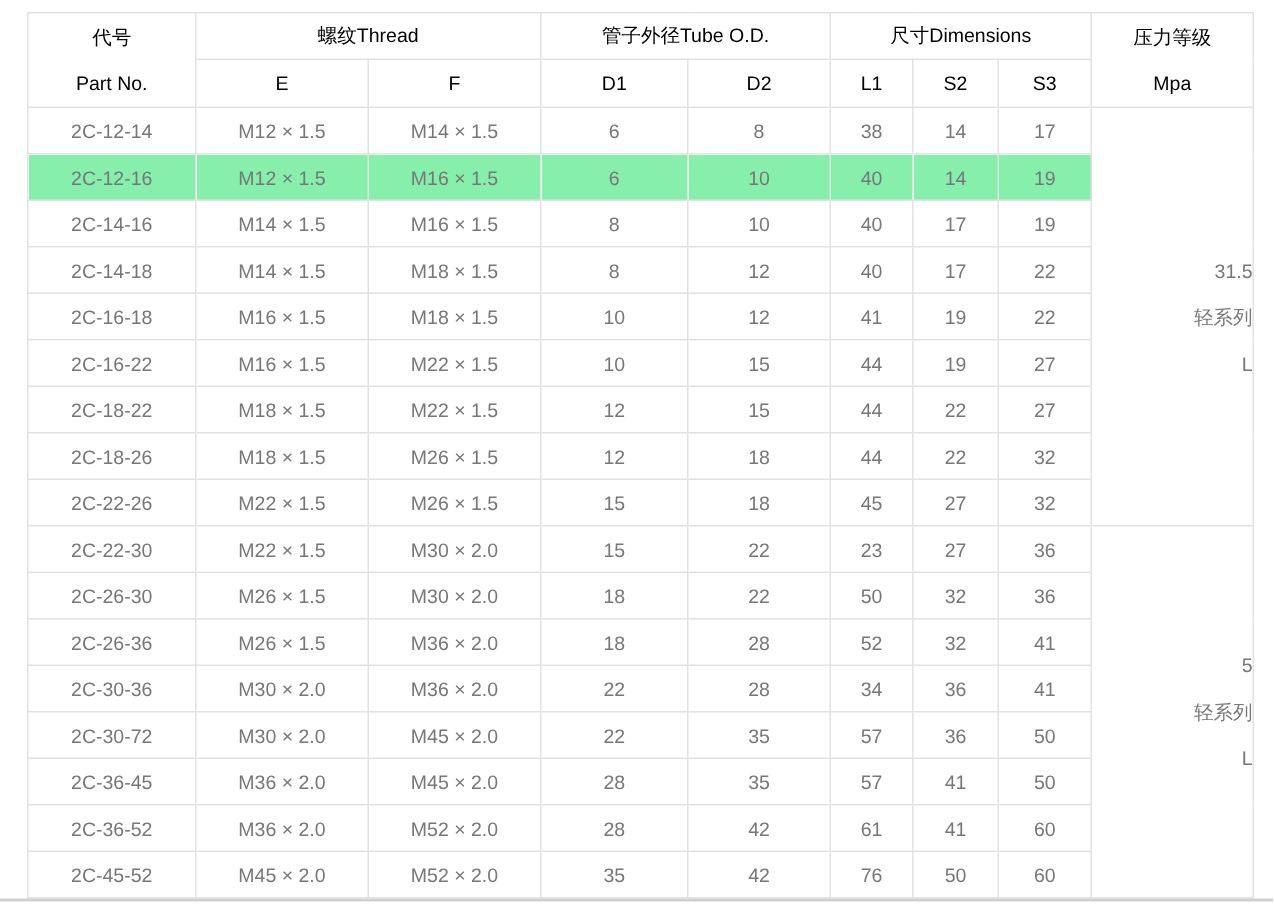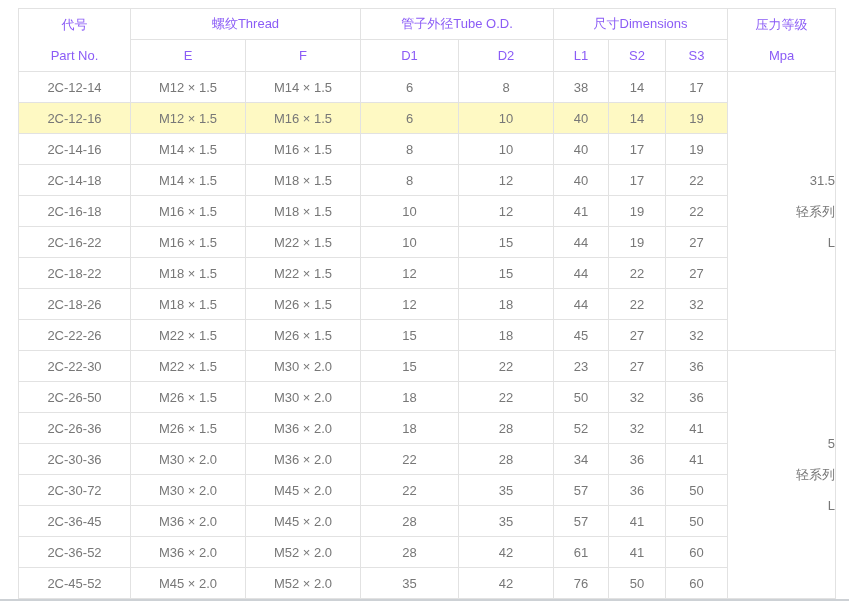--- a/index.html
+++ b/index.html
@@ -25,26 +25,26 @@
     padding: 0;
     text-align: center;
     vertical-align: middle;
     font-size: 13px;
     font-weight: normal;
     color: #777777;
     background: #ffffff;
     white-space: nowrap;
     overflow: hidden;
   }
-  .spec-table thead th { color: #8b5cf6; }
+  .spec-table thead th { color: #000000; }
   .h-line { height: 31px; line-height: 31px; }
   .group-row th { height: 30px; }
   .sub-row th { height: 31px; }
   .spec-table tbody td { height: 31px; }
-  .spec-table tbody tr.hl td { background: #fef9c3; }
+  .spec-table tbody tr.hl td { background: #86efac; }
   .pressure-cell div { height: 31px; line-height: 31px; text-align: right; }
   .bottom-divider {
     position: absolute;
     left: 0;
     top: 599px;
     width: 849px;
     height: 2px;
     background: #cdd1d5;
   }
 </style>
@@ -194,21 +194,21 @@
           <td>23</td>
           <td>27</td>
           <td>36</td>
           <td rowspan="8" class="pressure-cell">
             <div>5</div>
             <div>轻系列</div>
             <div>L</div>
           </td>
         </tr>
         <tr>
-          <td>2C-26-50</td>
+          <td>2C-26-30</td>
           <td>M26 × 1.5</td>
           <td>M30 × 2.0</td>
           <td>18</td>
           <td>22</td>
           <td>50</td>
           <td>32</td>
           <td>36</td>
         </tr>
         <tr>
           <td>2C-26-36</td>

